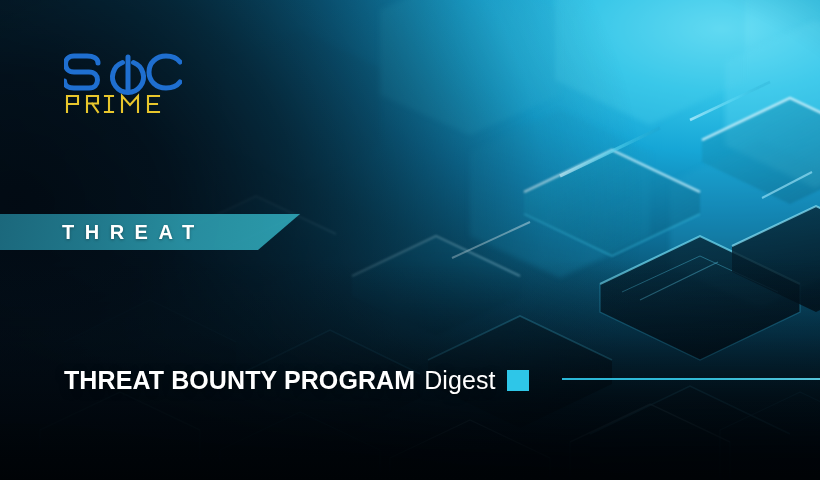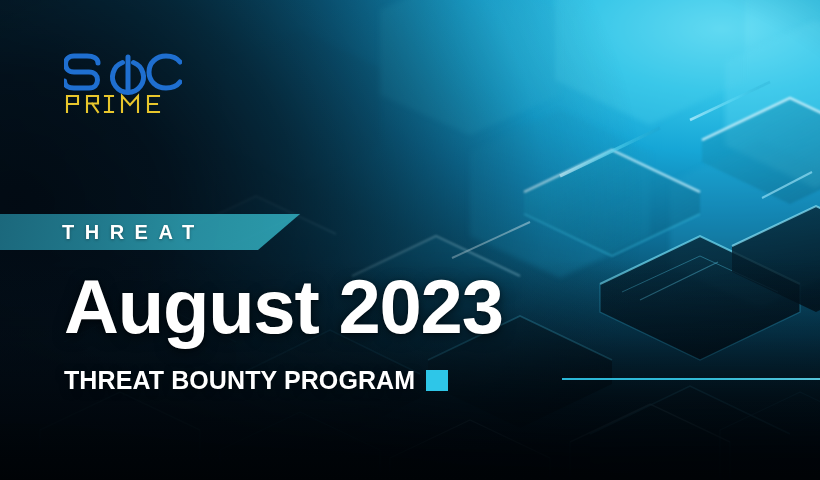--- a/index.html
+++ b/index.html
@@ -269,21 +269,21 @@
         <path d="M58 60 L58 44 L66 53 L74 44 L74 60"></path>
 
         <path d="M95 44 L84 44 L84 60 L95 60 M84 52 L93 52"></path>
       </g>
     </svg>
   </div>
 
   <div id="results-banner"></div>
   <div id="results-label">THREAT</div>
 
-  <div id="main-title">August 2023</div>
 
   <div id="subtitle-row">
     <span class="sub-strong">THREAT BOUNTY PROGRAM</span>
+    <span class="sub-light">Digest</span>
     <span id="accent-square"></span>
   </div>
   <div id="accent-line"></div>
 
 </div>
 
 </body></html>

